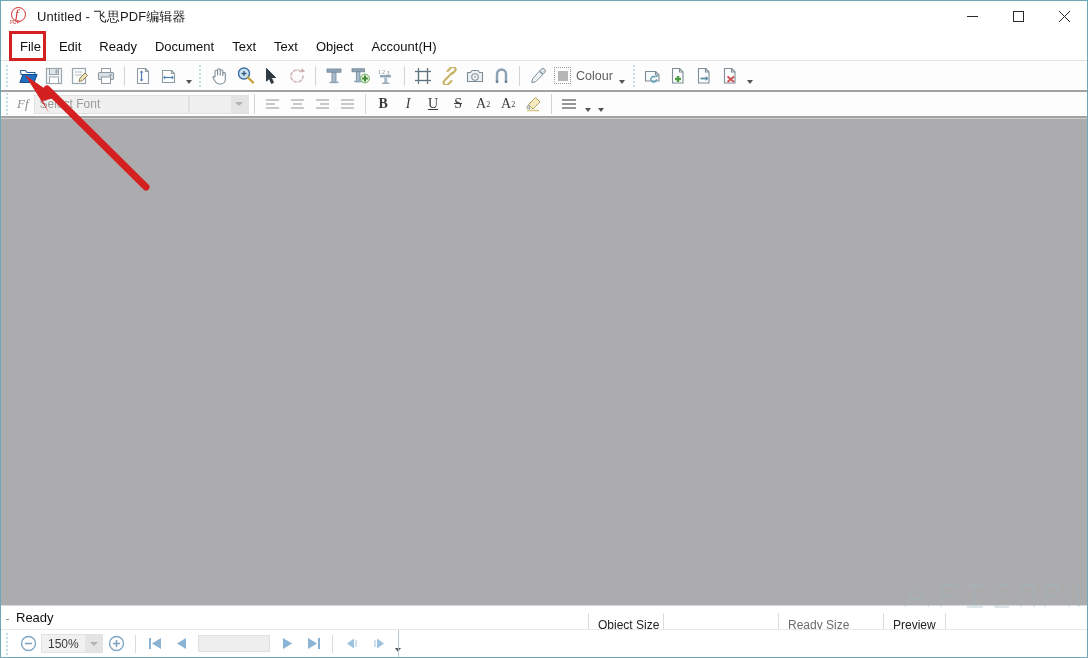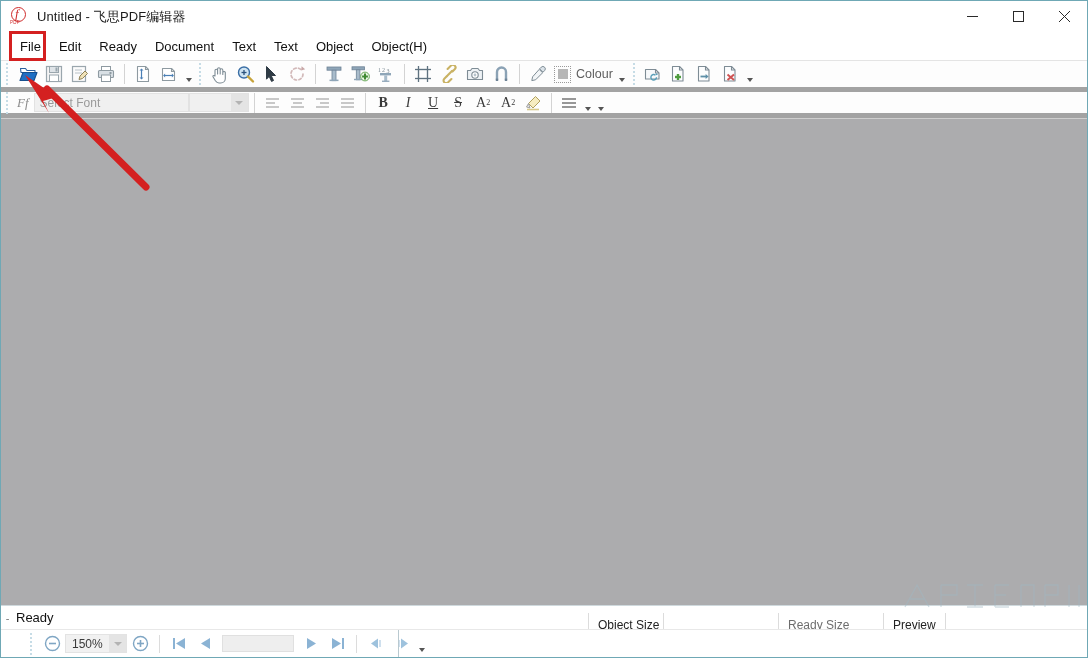--- a/index.html
+++ b/index.html
@@ -69,21 +69,21 @@
     font-size: 13px; color: #111;
     padding: 4px 9px;
     white-space: nowrap;
   }
 
   
   .toolbar {
     height: 31px; min-height: 31px;
     display: flex; align-items: center;
     background: #fdfdfd;
-    border-bottom: 5px solid #a3a3a3;
+    border-bottom: 2px solid #a3a3a3;
     position: relative;
   }
   .tb-grip {
     width: 7px; height: 22px; margin: 0 3px 0 4px;
     flex: none;
     background-image: repeating-linear-gradient(to bottom,
       #c6dce6 0px, #c6dce6 2px, transparent 2px, transparent 4px);
     background-position: 1px 0; background-size: 2px 100%;
     background-repeat: repeat-y;
   }
@@ -199,21 +199,20 @@
   }
   .sb-cell.dim { color: #6d6d6d; }
 
   
   .navbar {
     height: 28px; min-height: 28px;
     display: flex; align-items: center;
     background: #ffffff;
     border-top: 1px solid #e8e8e8;
     position: relative;
-    padding-left: 24px;
   }
   .zoom-combo {
     width: 62px; height: 19px; background: #f1f1f1;
     border: 1px solid #e3e3e3;
     display: flex; align-items: center; flex: none;
   }
   .zoom-combo .zv { font-size: 12px; color: #3a3a3a; padding-left: 6px; }
   .nav-slider {
     width: 72px; height: 17px; background: #eeeeee;
     border: 1px solid #e0e0e0; flex: none; margin: 0 4px;
@@ -299,21 +298,21 @@
   </div>
 
   <div class="menubar">
     <div class="menu-item">File</div>
     <div class="menu-item">Edit</div>
     <div class="menu-item">Ready</div>
     <div class="menu-item">Document</div>
     <div class="menu-item">Text</div>
     <div class="menu-item">Text</div>
     <div class="menu-item">Object</div>
-    <div class="menu-item">Object(H)</div>
+    <div class="menu-item">Account(H)</div>
   </div>
 
   <div class="toolbar">
     <div class="tb-grip"></div>
 
     <div class="tbtn">
       <svg width="19" height="18" viewBox="0 0 19 18">
         <path d="M1.5 3.5h5l1.5 2h8v2h-14z" fill="#ffffff" stroke="#2a5f9e" stroke-width="1.1" stroke-linejoin="round"></path>
         <path d="M1 15.5l3-8h14l-3 8z" fill="#1f6fc4" stroke="#164f8e" stroke-width="1.1" stroke-linejoin="round"></path>
       </svg>

